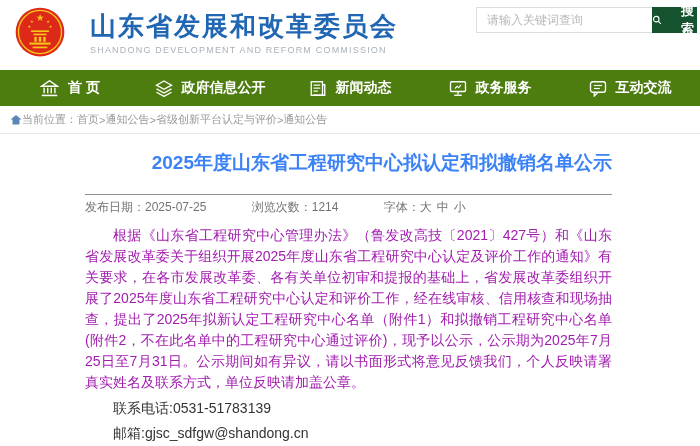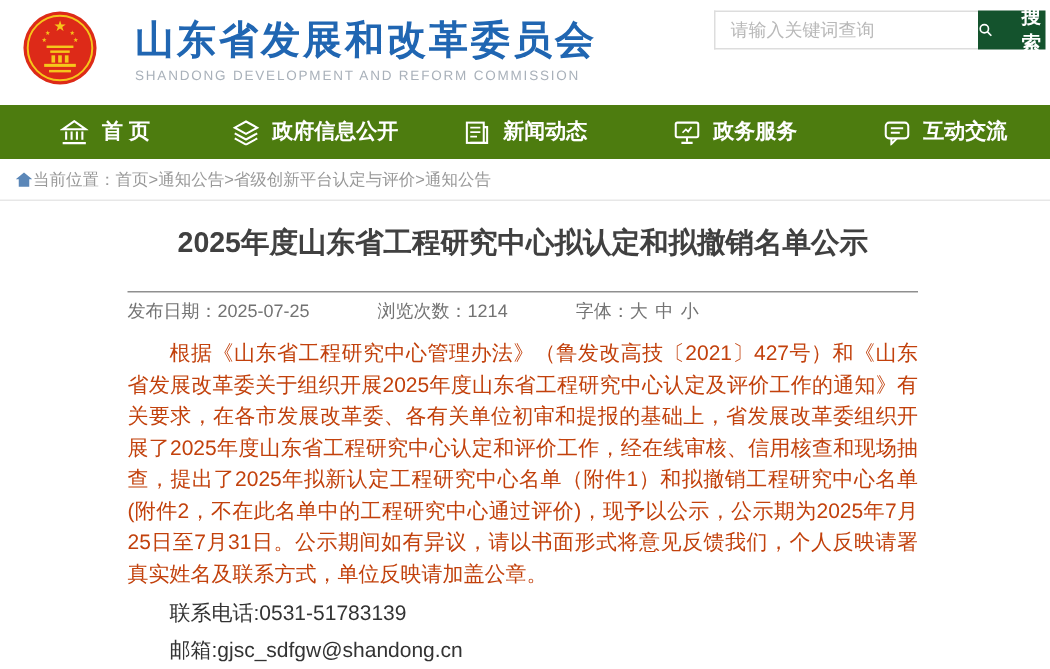--- a/index.html
+++ b/index.html
@@ -27,26 +27,26 @@
   .nav-item svg { display:block; }
 
   
   .breadcrumb { height:28px; display:flex; align-items:center; gap:0; padding:0 0 0 10px;
                 font-size:11px; color:#999; border-bottom:1px solid #e7e7e7; }
   .crumb { color:#999; text-decoration:none; cursor:pointer; }
   .crumb-sep { color:#999; }
 
   
   .article { padding:16px 88px 0 85px; }
-  .article-title { text-align:center; font-size:19px; font-weight:bold; color:#404040; line-height:26px; }
+  .article-title { text-align:right; font-size:19px; font-weight:bold; color:#3b82f6; line-height:26px; }
   .divider { border:none; border-top:1px solid #8f8f8f; margin-top:18px; }
   .meta { margin-top:4px; font-size:12px; color:#737373; }
   .meta .pair { margin-right:42px; }
   .font-size-link { cursor:pointer; margin-right:5px; }
-  .body-text { margin-top:9px; font-size:14px; line-height:21px; color:#c2410c;
+  .body-text { margin-top:9px; font-size:14px; line-height:21px; color:#a21caf;
                text-align:justify; text-indent:2em; }
   .contact-line { font-size:14px; line-height:21px; color:#333; text-indent:2em; margin-top:4px; }
   .contact-line.first { margin-top:5px; }
 </style>
 </head>
 <body>
 
 <div class="header">
   <svg class="emblem" viewBox="0 0 64 64">
     <circle cx="32" cy="32" r="30" fill="#dd2a18"></circle>

